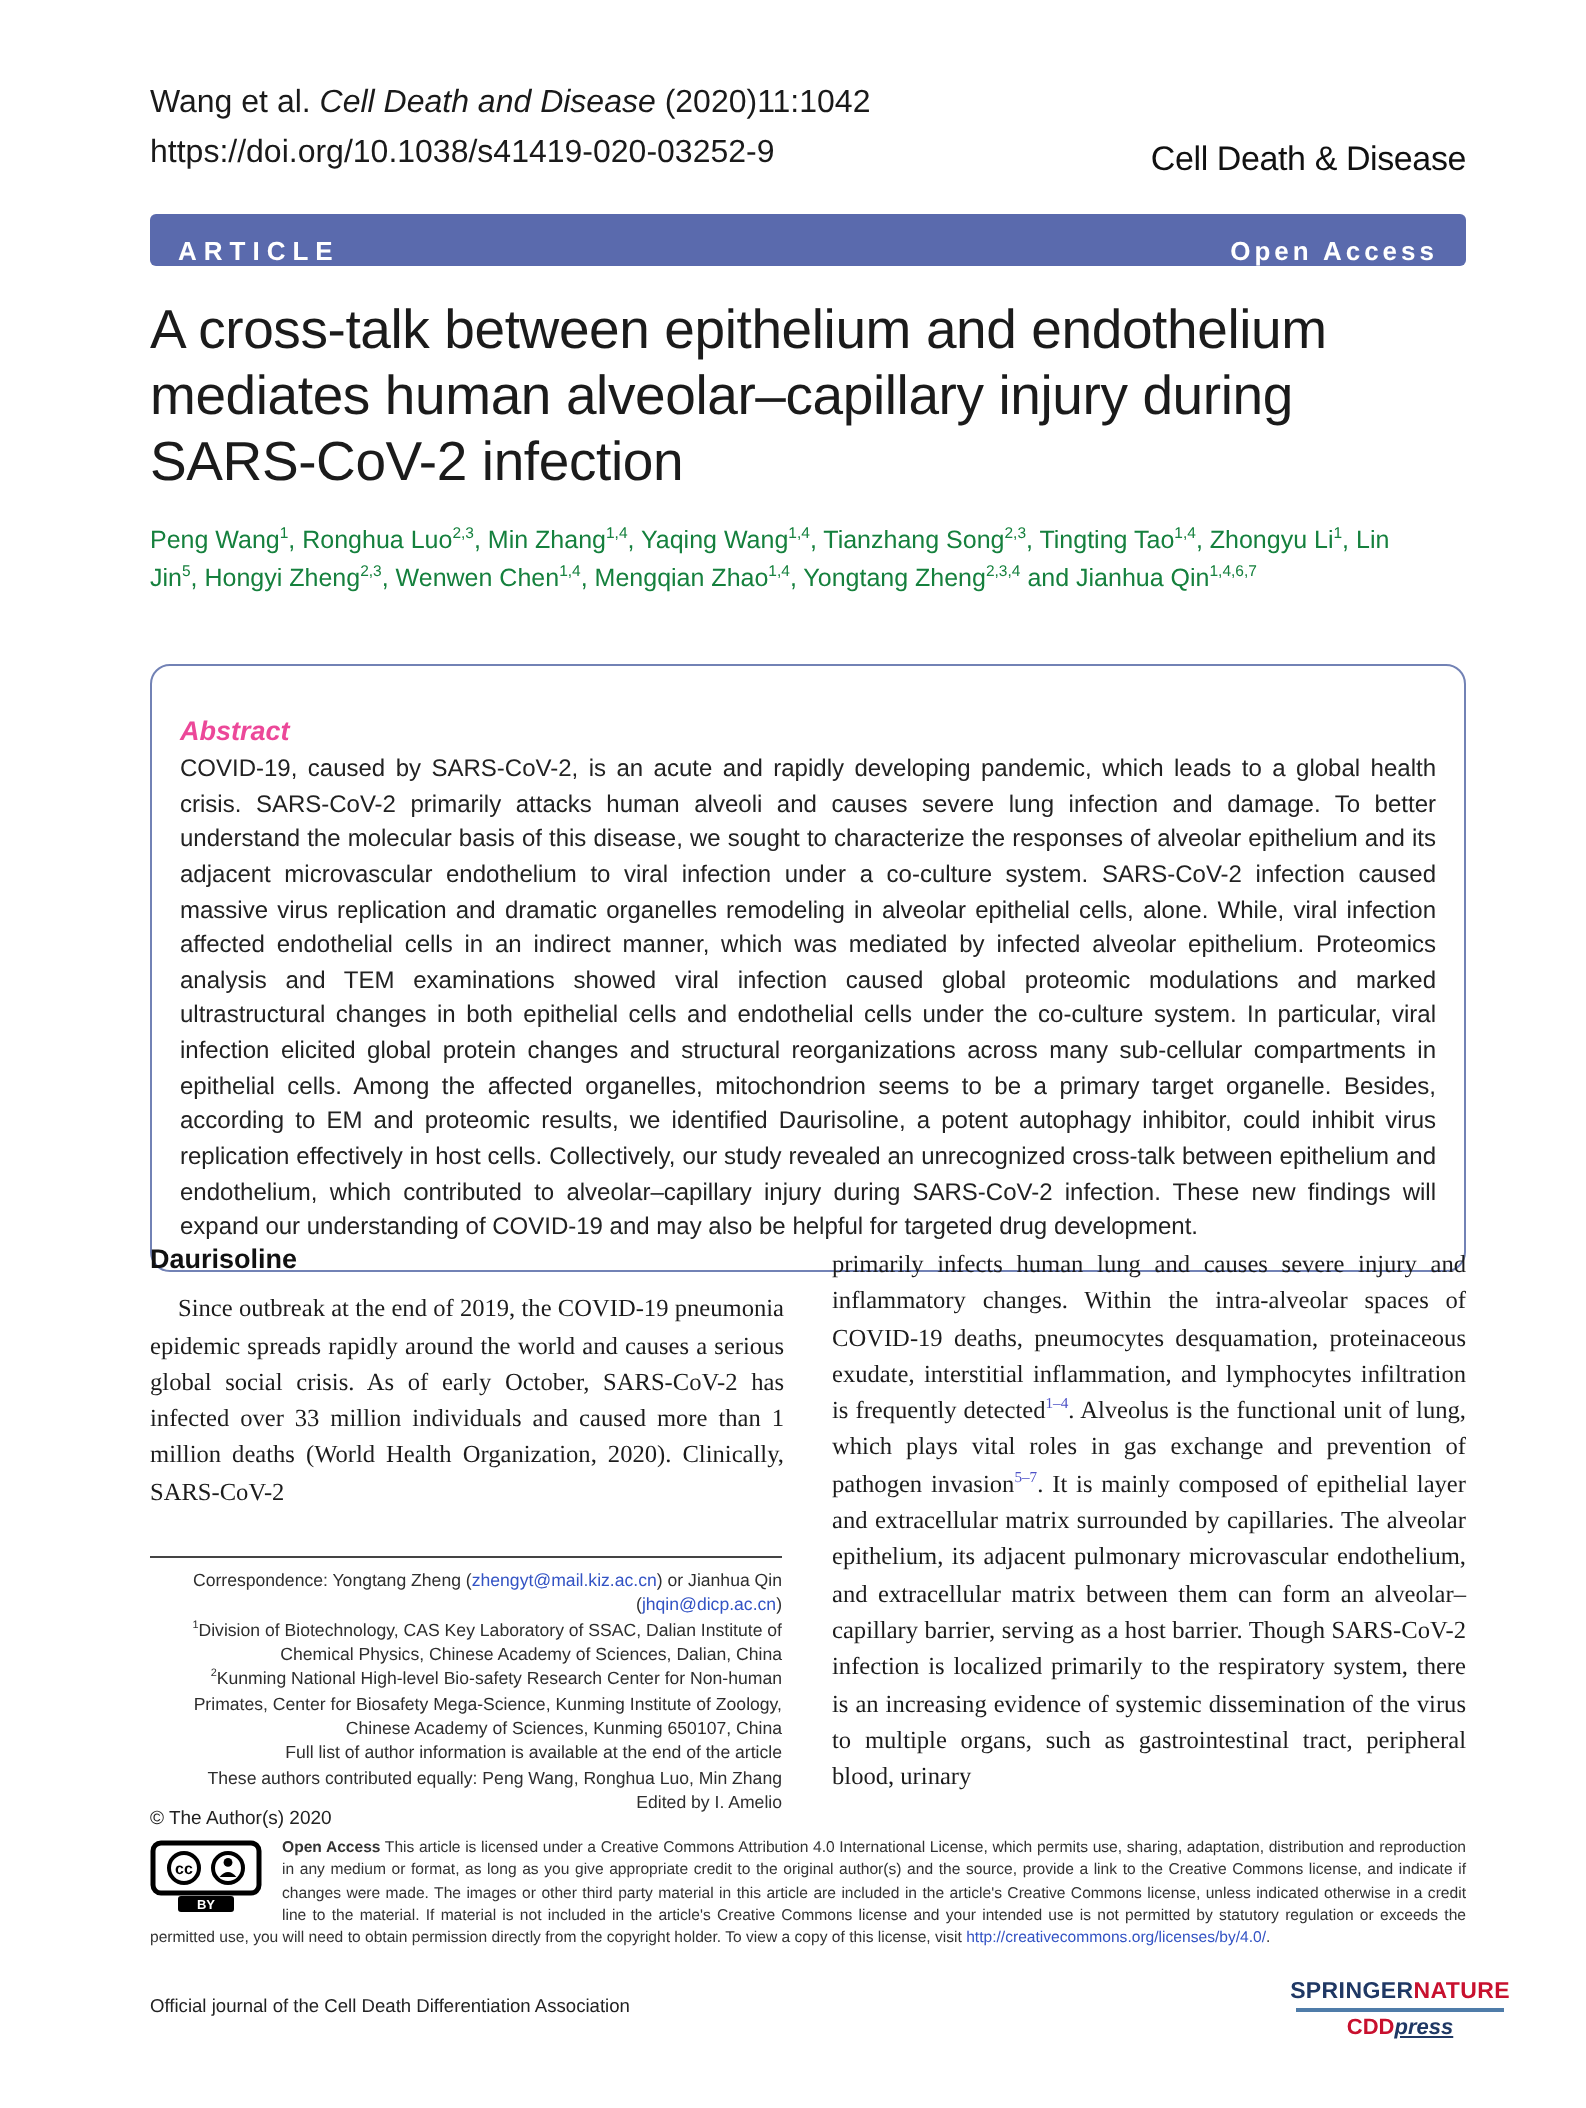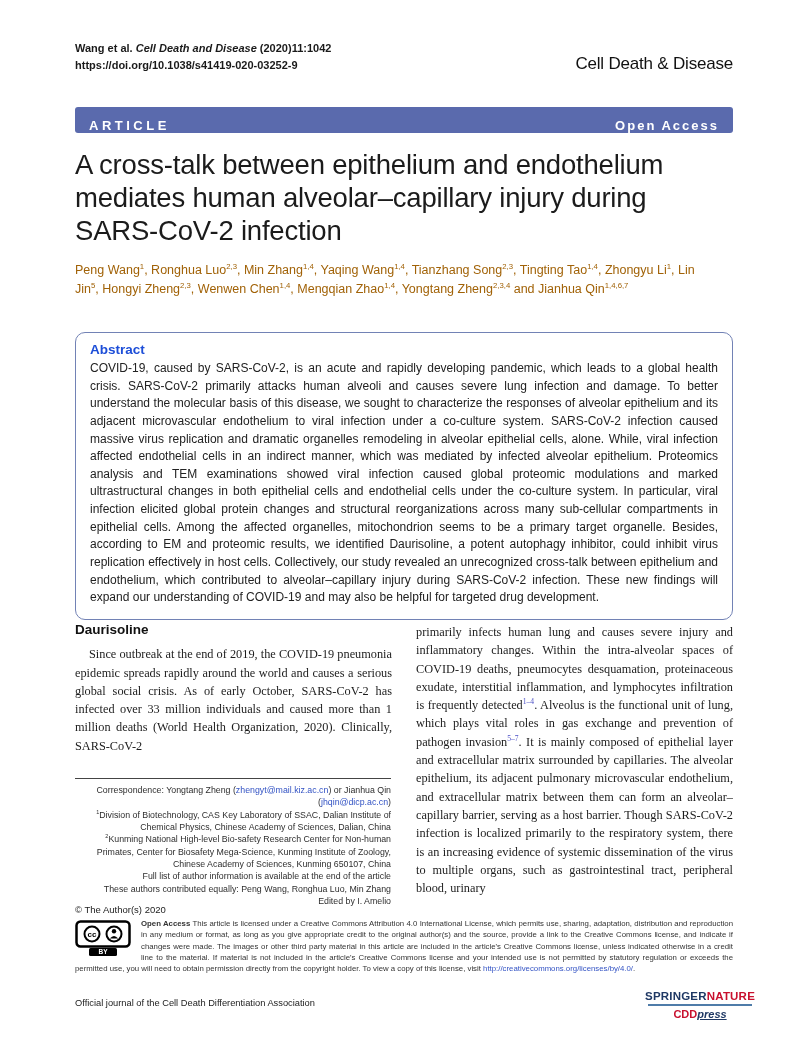--- a/index.html
+++ b/index.html
@@ -7,38 +7,38 @@
     position:relative; width:793px; height:1054px; margin:0 auto;
     background:#ffffff; overflow:hidden;
     font-family:"Liberation Sans", sans-serif; color:#1b1b1b;
   }
   sup { font-size:62%; line-height:0; vertical-align:super; }
   .lnk { color:#3353c4; text-decoration:none; }
   .ref { color:#4c50c6; }
 
   
   .header { position:absolute; left:75px; right:60px; top:40px; display:flex; justify-content:space-between; align-items:flex-end; }
-  .cite { font-size:11px; line-height:1.55; color:#1a1a1a;font-weight:bold; }
+  .cite { font-size:16px; line-height:1.55; color:#1a1a1a; }
   .journal-name { font-size:17px; color:#111; letter-spacing:-0.2px; }
 
   
   .banner { position:absolute; left:75px; right:60px; top:107px; height:26px; background:#5a6aad;
     border-radius:3px; display:flex; justify-content:space-between; align-items:flex-end;
     padding:0 14px; box-sizing:border-box; color:#fff; font-weight:bold; font-size:13px; }
   .banner .article-label { letter-spacing:3.5px; }
   .banner .oa-label { letter-spacing:2px; }
 
   
   .title { position:absolute; left:75px; right:60px; top:148px; font-size:27.5px; line-height:33px; color:#1b1b1b; letter-spacing:-0.2px; }
-  .authors { position:absolute; left:75px; right:73px; top:261px; font-size:12.5px; line-height:1.55; color:#a16207; }
+  .authors { position:absolute; left:75px; right:73px; top:261px; font-size:12.5px; line-height:1.55; color:#15803d; }
 
   
   .abstract-box { position:absolute; left:75px; right:60px; top:332px; border:1.5px solid #7282b5;
     border-radius:10px; padding:9px 14px 12px; box-sizing:border-box; }
-  .abstract-box .abs-h { font-size:13.5px; font-weight:bold; margin:0 0 3px; color:#1d4ed8; }
+  .abstract-box .abs-h { font-size:13.5px; font-weight:bold; margin:16px 0 3px; color:#ec4899;font-style:italic; }
   .abstract-box .abs-p { margin:0; font-size:12px; line-height:1.47; color:#222; text-align:justify; }
 
   
   .columns { position:absolute; left:75px; right:60px; top:621px; display:flex; gap:24px; }
   .col { flex:1; font-family:"Liberation Serif", serif; font-size:12.3px; line-height:18.3px; text-align:justify; color:#1c1c1c; }
   .col .sec-h { font-family:"Liberation Sans", sans-serif; font-size:13.5px; font-weight:bold; margin:0 0 6px; color:#111; }
   .col p { margin:0; }
   .col .indent { text-indent:14px; }
   .col-right p { margin-top:2px; }
 

